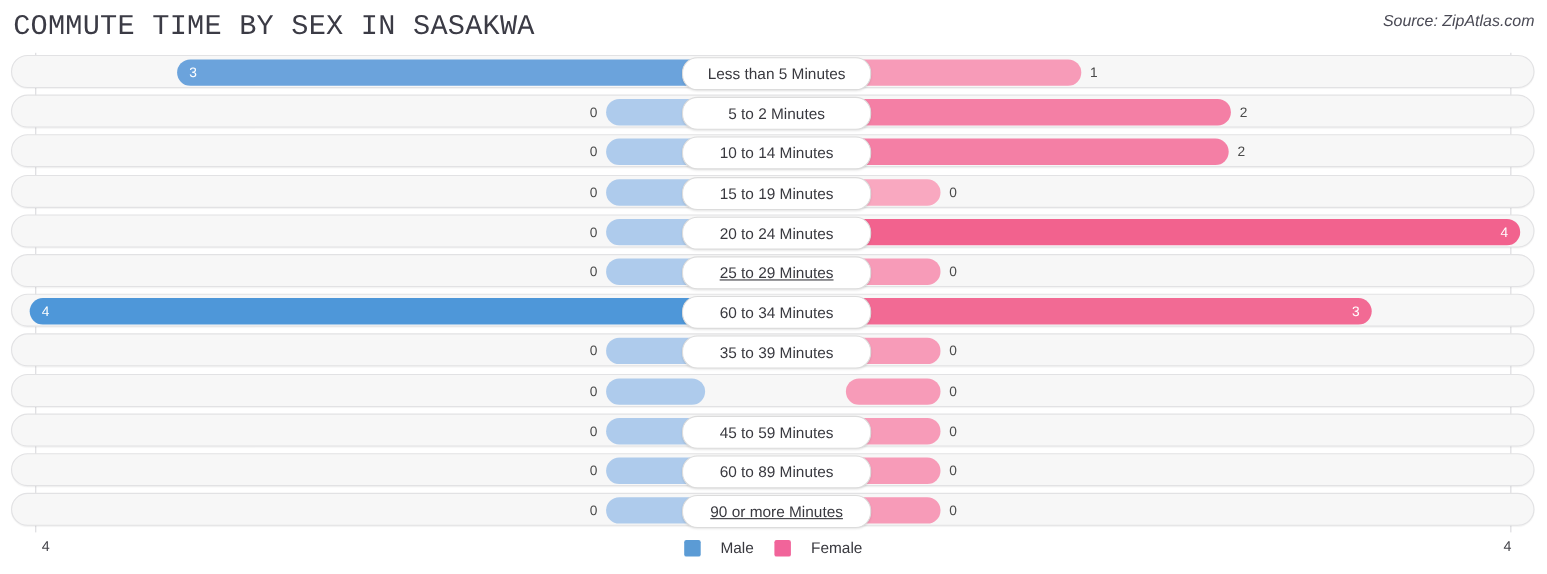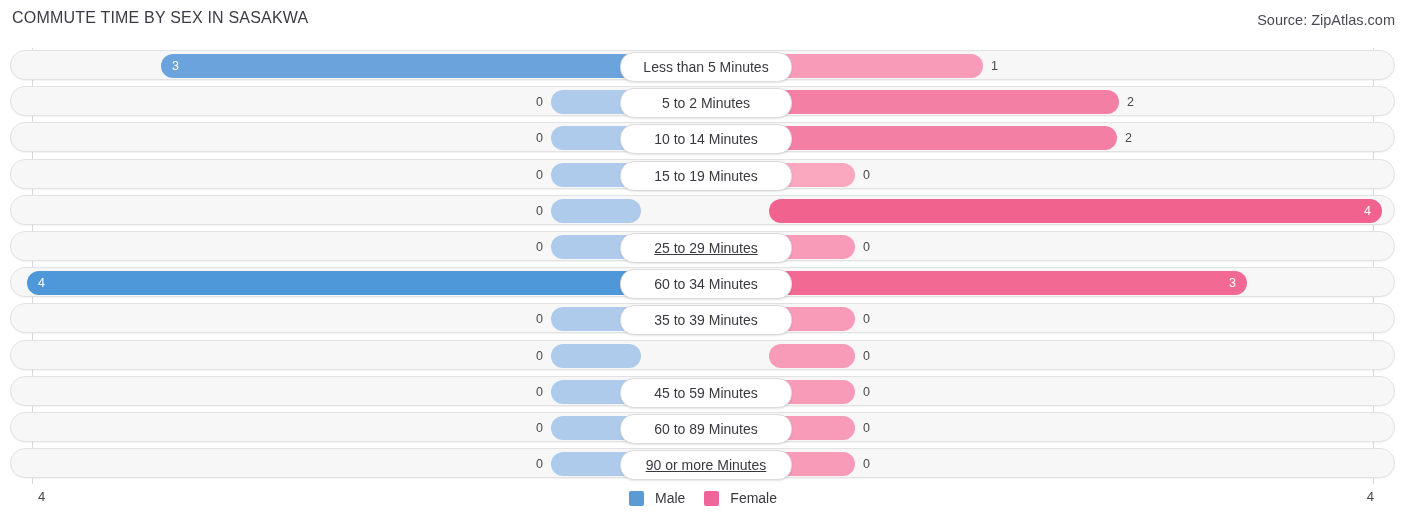--- a/index.html
+++ b/index.html
@@ -6,26 +6,27 @@
   body{
     width:1406px;height:522px;background:#ffffff;
     font-family:"Liberation Sans", sans-serif;
     color:#3a3a3a;overflow:hidden;position:relative;
   }
   .chart-root{position:relative;width:1406px;height:522px;}
 
   
   .title{
     position:absolute;left:12px;top:9px;
-    font-size:16px;letter-spacing:.2px;color:#3b3b45;
+    font-size:26px;letter-spacing:.2px;color:#3b3b45;
     white-space:nowrap;
+    font-family:Liberation Mono, monospace;
   }
   .source{
     position:absolute;right:11px;top:12px;
-    font-size:14.5px;color:#4a4a55;
+    font-size:14.5px;font-style:italic;color:#4a4a55;
     white-space:nowrap;
   }
 
   
   .plot{
     position:absolute;left:0;top:48px;width:1406px;height:436px;
   }
   .gridline{
     position:absolute;top:0;bottom:0;width:1px;background:#d9d9dd;
   }
@@ -86,21 +87,21 @@
   .axis-min{
     position:absolute;left:38px;top:5px;font-size:13px;color:#46464c;
   }
   .axis-max{
     position:absolute;right:32px;top:5px;font-size:13px;color:#46464c;
   }
   .legend{
     position:absolute;left:0;right:0;top:6px;
     display:flex;align-items:center;justify-content:center;gap:19px;
   }
-  .legend-item{display:flex;align-items:center;gap:11px;}
+  .legend-item{display:flex;align-items:center;gap:18px;}
   .swatch{width:15px;height:15px;border-radius:2px;display:block;}
   .legend-label{font-size:14px;color:#39393f;}
 </style>
 </head>
 <body>
 
 <div class="chart-root">
 
   <div class="title">COMMUTE TIME BY SEX IN SASAKWA</div>
   <div class="source">Source: ZipAtlas.com</div>
@@ -136,20 +137,21 @@
         <div class="bar bar-female" style="left: 758px; width: 86px; background: rgb(249, 168, 192);"></div>
         <div class="val-out val-out-right" style="left: 852px; width: 52px;">0</div>
         <div class="center-pill" style="left: 609px;">15 to 19 Minutes</div>
       </div>
       <div class="row" style="top: 146.8px;">
         <div class="bar bar-male" style="left: 540px; width: 90px; background: rgb(174, 203, 236);"></div>
         <div class="val-out val-out-left" style="left: 480px; width: 52px;">0</div>
         <div class="bar bar-female" style="left: 758px; width: 613px; background: rgb(242, 98, 142);">
           <span class="bar-val-in">4</span>
         </div>
+        <div class="center-pill" style="left: 609px;">20 to 24 Minutes</div>
       </div>
       <div class="row" style="top: 183px;">
         <div class="bar bar-male" style="left: 540px; width: 90px; background: rgb(174, 203, 236);"></div>
         <div class="val-out val-out-left" style="left: 480px; width: 52px;">0</div>
         <div class="bar bar-female" style="left: 758px; width: 86px; background: rgb(247, 155, 184);"></div>
         <div class="val-out val-out-right" style="left: 852px; width: 52px;">0</div>
         <div class="center-pill" style="left: 609px; text-decoration: underline;">25 to 29 Minutes</div>
       </div>
       <div class="row" style="top: 219.2px;">
         <div class="bar bar-male" style="left: 16px; width: 614px; background: rgb(78, 151, 217);">

